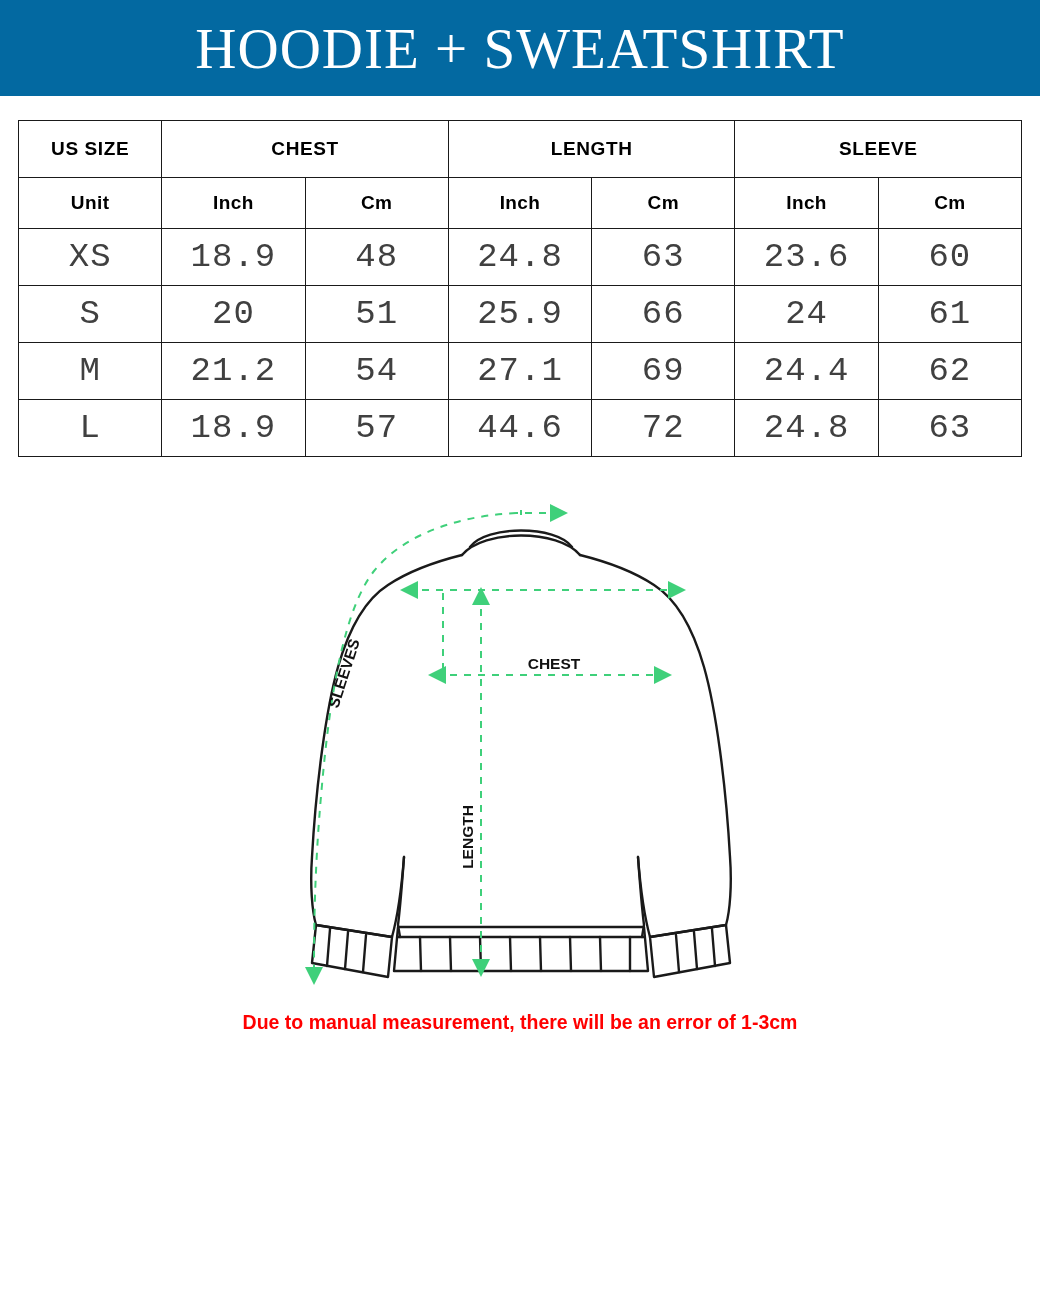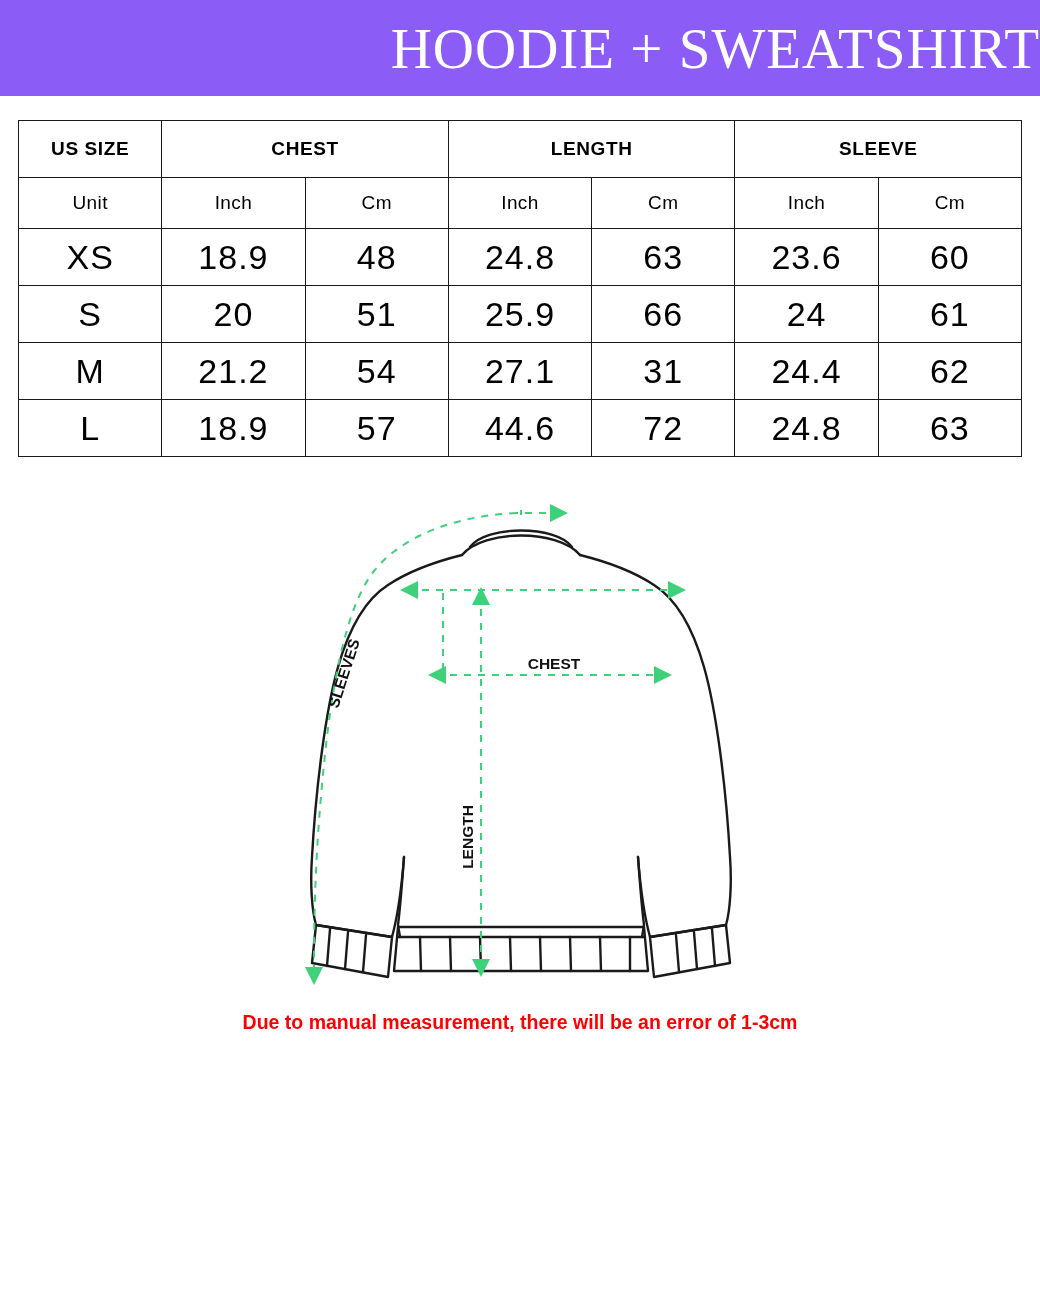--- a/index.html
+++ b/index.html
@@ -12,24 +12,24 @@
     background: #ffffff;
     font-family: "Liberation Sans", sans-serif;
     overflow: hidden;
     position: relative;
   }
 
   
   .banner {
     width: 1040px;
     height: 96px;
-    background: #8b5cf6;
+    background: #0369a1;
     display: flex;
     align-items: center;
-    justify-content: flex-end;
+    justify-content: center;
     box-sizing: border-box;
   }
   .banner-title {
     font-family: "Liberation Serif", serif;
     font-size: 57px;
     letter-spacing: 1px;
     color: #ffffff;
     font-weight: 400;
     white-space: nowrap;
   }
@@ -54,30 +54,30 @@
     height: 56px;
     font-size: 19px;
     font-weight: bold;
     letter-spacing: 0.6px;
     font-family: "Liberation Sans", sans-serif;
     background: #fff;
   }
   .unit-row td {
     height: 50px;
     font-size: 19px;
-    font-weight: normal;
+    font-weight: bold;
     letter-spacing: 0.4px;
     font-family: "Liberation Sans", sans-serif;
   }
   .data-row td {
     height: 56px;
-    font-family: Liberation Sans, sans-serif;
+    font-family: Liberation Mono, monospace;
     font-size: 34px;
     letter-spacing: 1px;
-    color: #000000;
+    color: #404040;
   }
   .data-row td.size-cell {
     font-size: 34px;
   }
   col.c-size { width: 143px; }
   col.c-val  { width: 143px; }
 
   
   .illo {
     position: relative;
@@ -148,21 +148,21 @@
         <td>25.9</td>
         <td>66</td>
         <td>24</td>
         <td>61</td>
       </tr>
       <tr class="data-row">
         <td class="size-cell">M</td>
         <td>21.2</td>
         <td>54</td>
         <td>27.1</td>
-        <td>31</td>
+        <td>69</td>
         <td>24.4</td>
         <td>62</td>
       </tr>
       <tr class="data-row">
         <td class="size-cell">L</td>
         <td>18.9</td>
         <td>57</td>
         <td>44.6</td>
         <td>72</td>
         <td>24.8</td>

